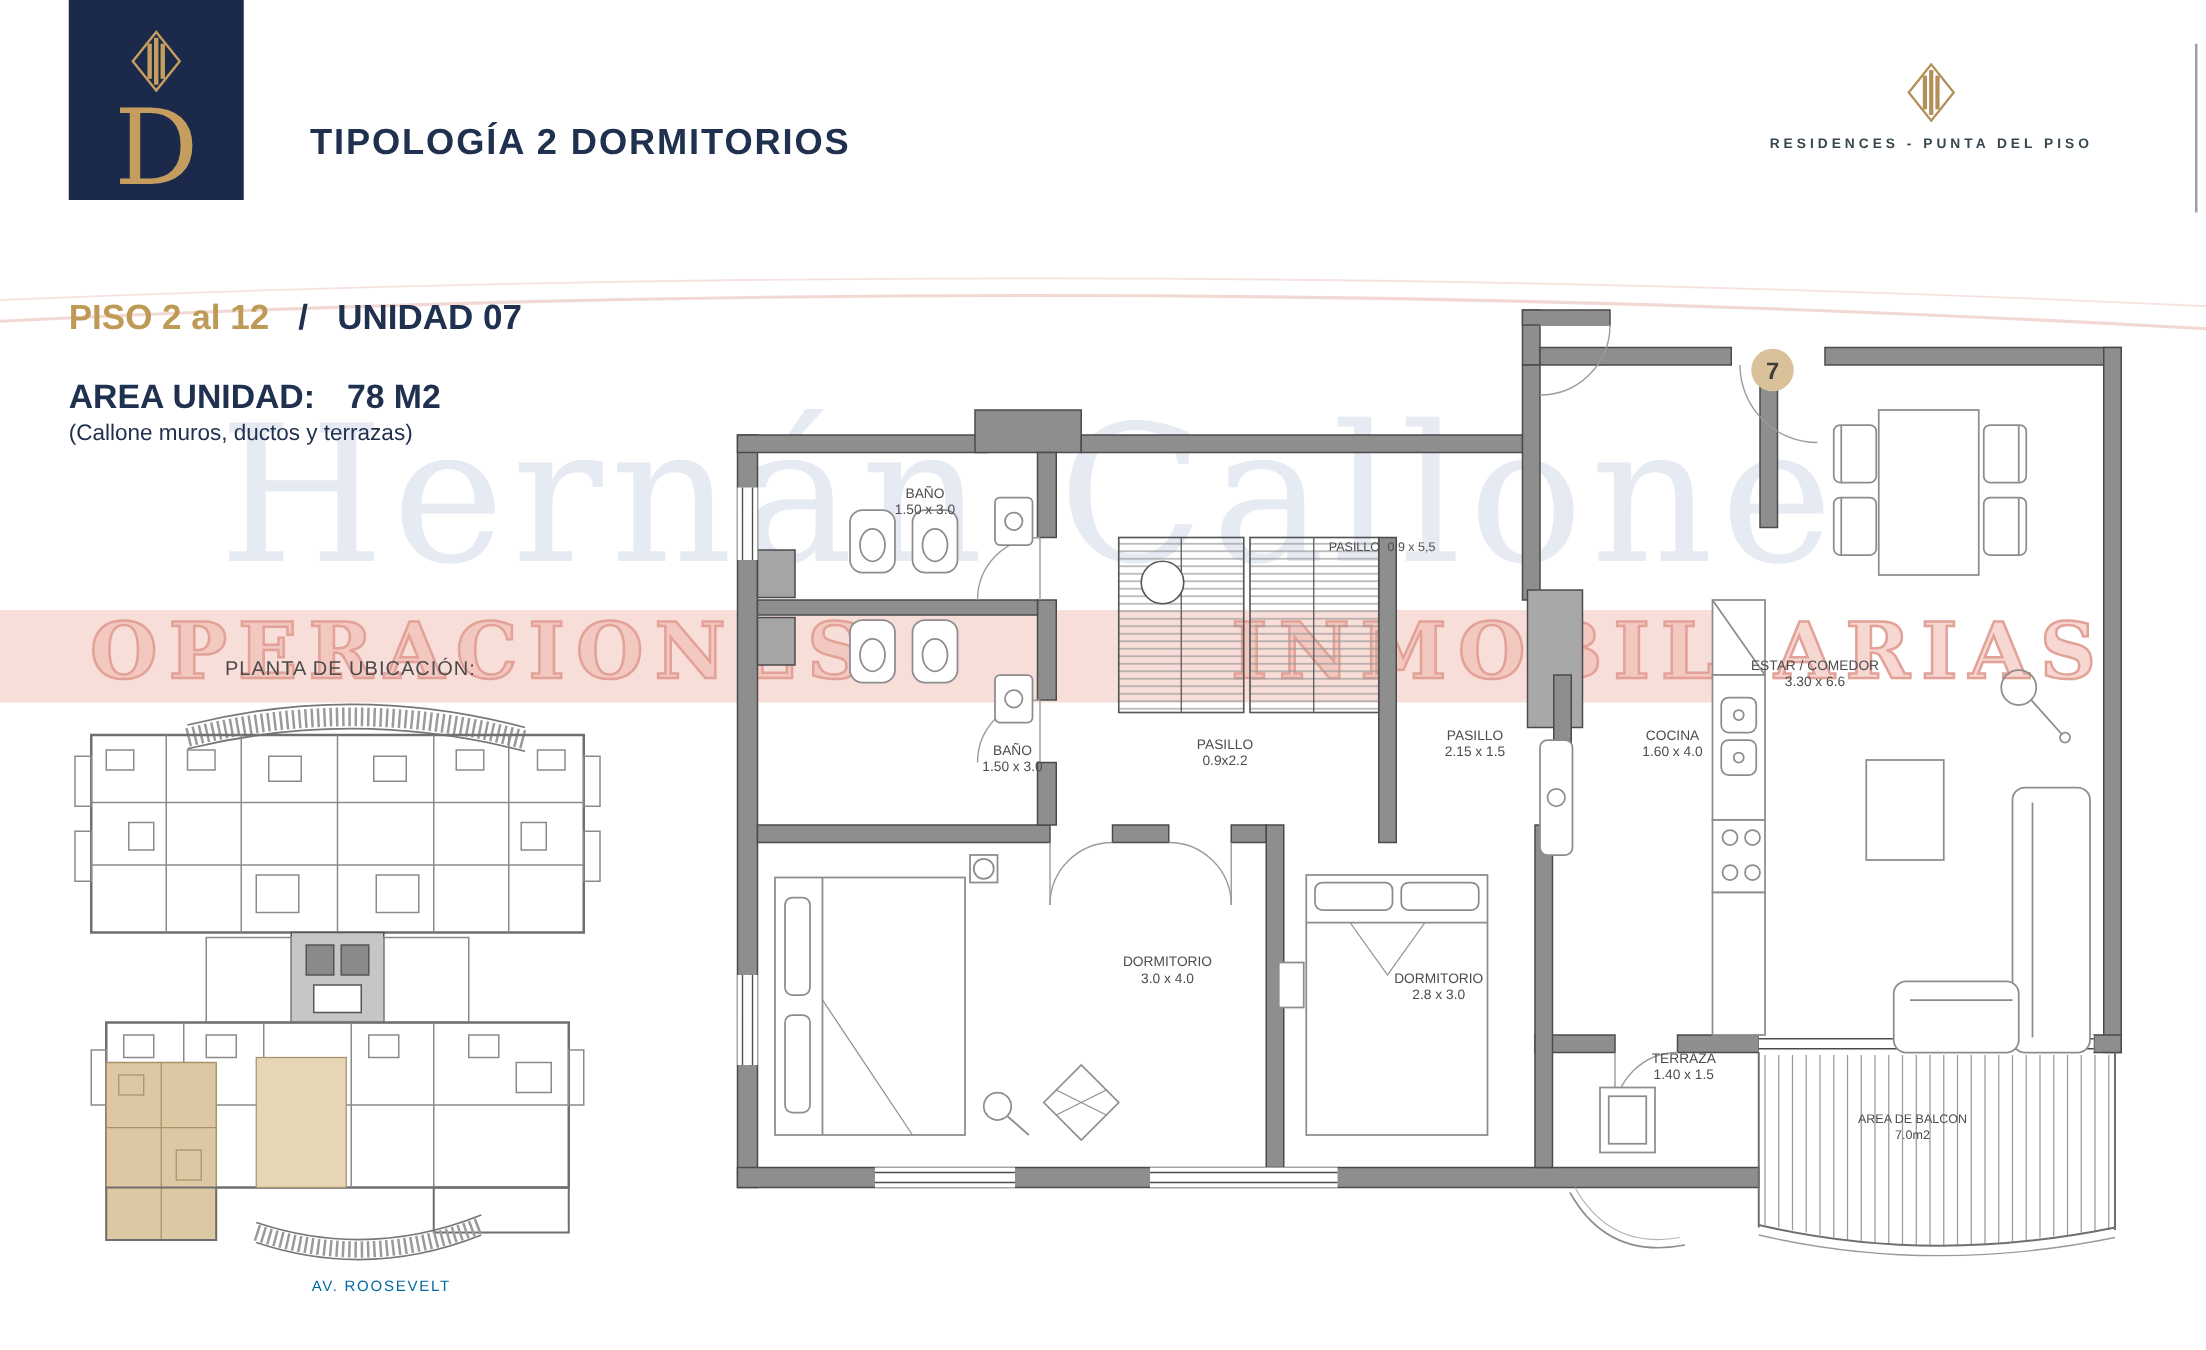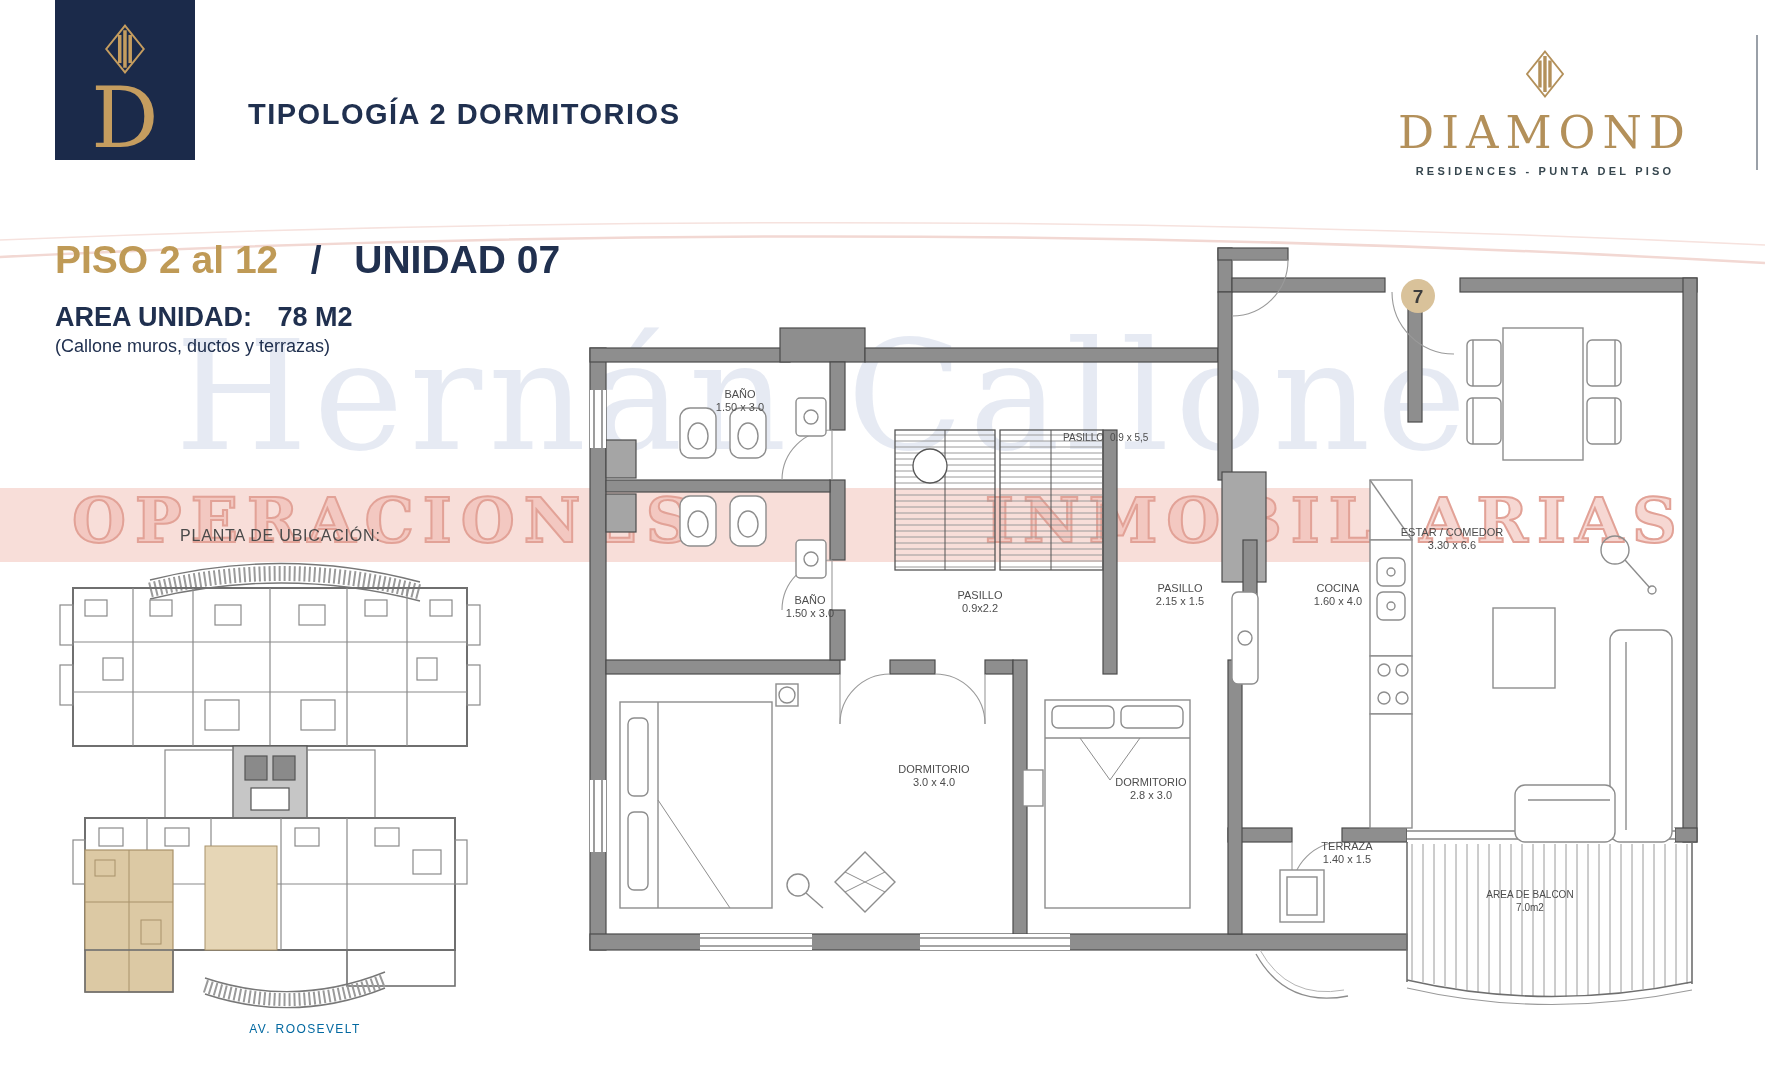--- a/index.html
+++ b/index.html
@@ -25,21 +25,21 @@
             color:#c59d5f;margin-top:2px;}
   #page-title{left:248px;top:98px;font-size:29px;font-weight:bold;color:#20304f;
               letter-spacing:1.5px;z-index:3;}
   #brand{left:1380px;top:50px;width:330px;text-align:center;z-index:3;}
   #brand .bname{font-family:"DejaVu Serif", serif;font-size:45px;color:#b3905a;
                 letter-spacing:7px;margin-top:4px;}
   #brand .btag{font-size:11px;color:#37474f;letter-spacing:3.2px;margin-top:6px;font-weight:bold;}
   #edge-line{left:1756px;top:35px;width:2px;height:135px;background:#9aa0a8;z-index:3;}
 
   
-  #piso-line{left:55px;top:238px;font-size:39px;font-weight:bold;z-index:3;white-space:nowrap;}
+  #piso-line{left:55px;top:238px;font-size:28px;font-weight:bold;z-index:3;white-space:nowrap;}
   #piso-line .gold{color:#bf9a56;}
   #piso-line .navy{color:#20304f;}
   #area-line{left:55px;top:302px;font-size:27px;font-weight:bold;color:#20304f;z-index:3;}
   #area-line .val{margin-left:18px;}
   #area-note{left:55px;top:336px;font-size:18px;color:#20304f;z-index:3;}
   #planta-label{left:180px;top:527px;font-size:16px;color:#4a4a4a;letter-spacing:0.8px;z-index:3;}
   #site-plan{left:55px;top:550px;z-index:2;}
   #street-label{left:205px;top:1022px;width:200px;text-align:center;font-size:12px;
                 color:#0369a1;letter-spacing:1.4px;z-index:3;}
 
@@ -75,21 +75,20 @@
 
 <div id="page-title" class="abs">TIPOLOGÍA 2 DORMITORIOS</div>
 
 <div id="brand" class="abs">
   <svg width="40" height="48" viewBox="0 0 52 64">
     <polygon points="26,2 50,32 26,62 2,32" fill="none" stroke="#b3905a" stroke-width="2.5"></polygon>
     <rect x="17" y="14" width="4.5" height="36" fill="#b3905a"></rect>
     <rect x="23.7" y="8" width="4.5" height="48" fill="#b3905a"></rect>
     <rect x="30.4" y="14" width="4.5" height="36" fill="#b3905a"></rect>
   </svg>
-  <div class="bname">DIAMOND</div>
   <div class="btag">RESIDENCES - PUNTA DEL PISO</div>
 </div>
 <div id="edge-line" class="abs"></div>
 
 <div id="piso-line" class="abs">
   <span class="gold">PISO 2 al 12</span>
   <span class="navy">&nbsp;</span>
   <span class="navy">/</span>
   <span class="navy">&nbsp;</span>
   <span class="navy">UNIDAD 07</span>

